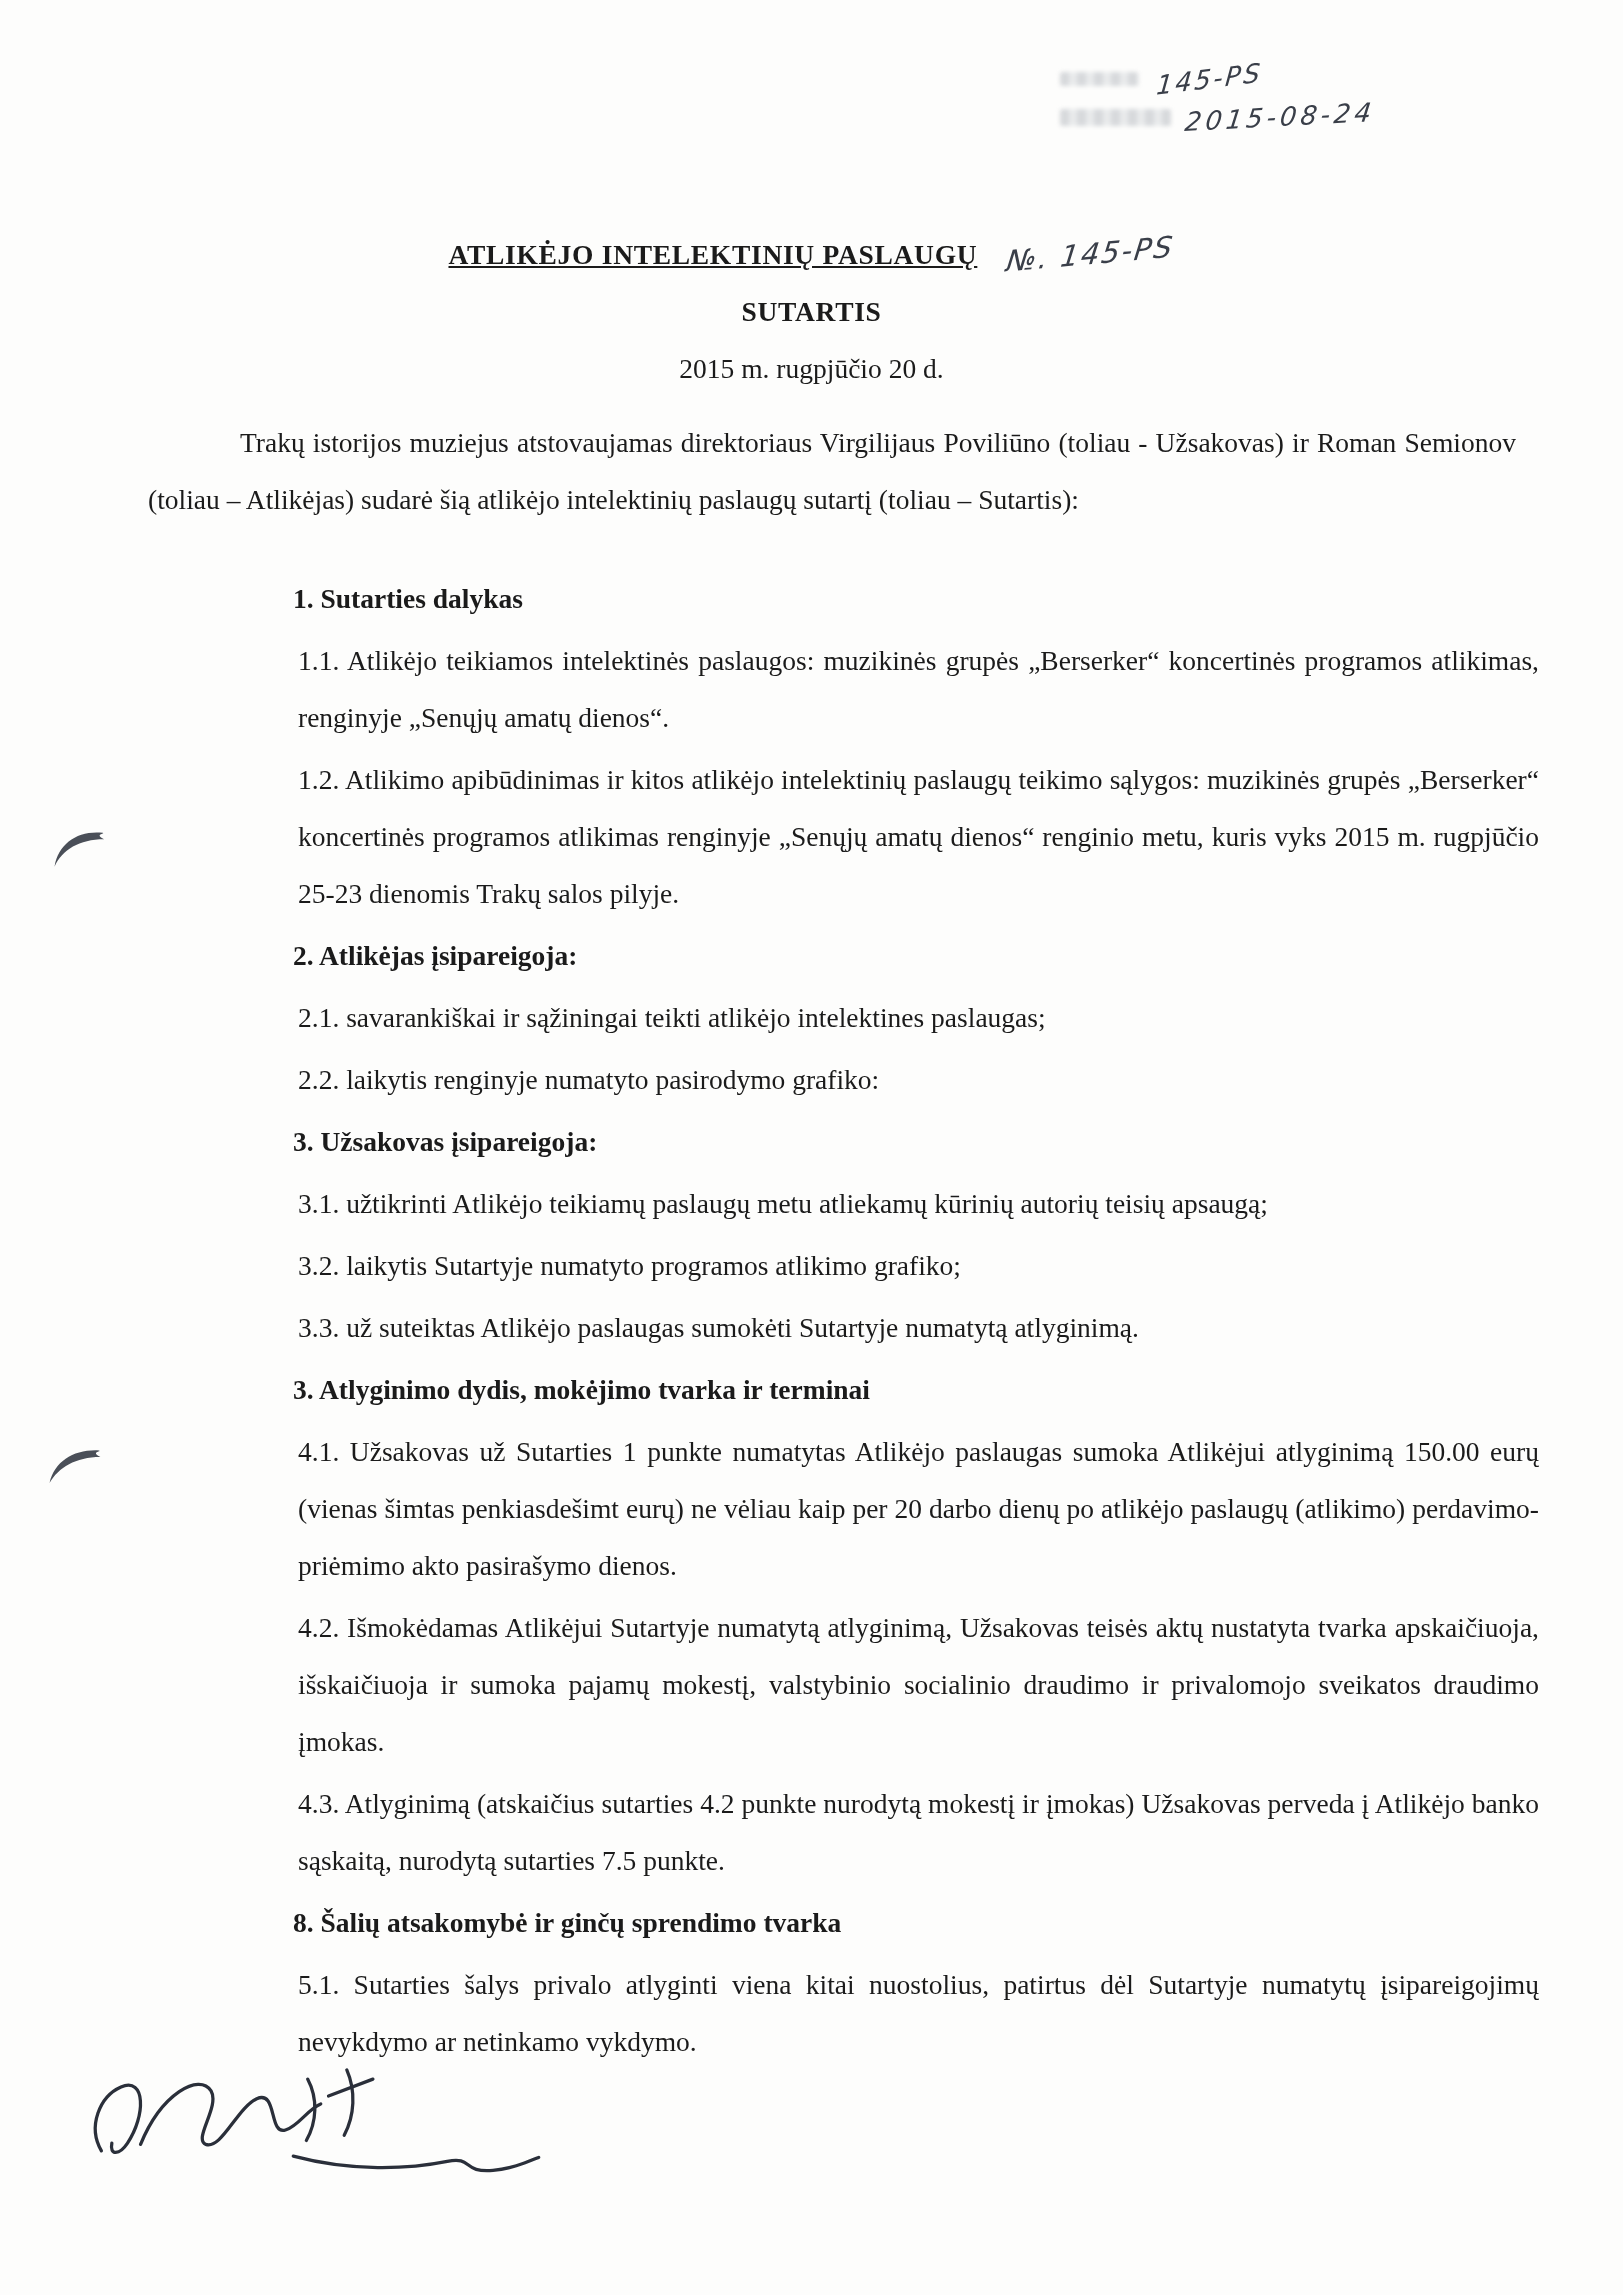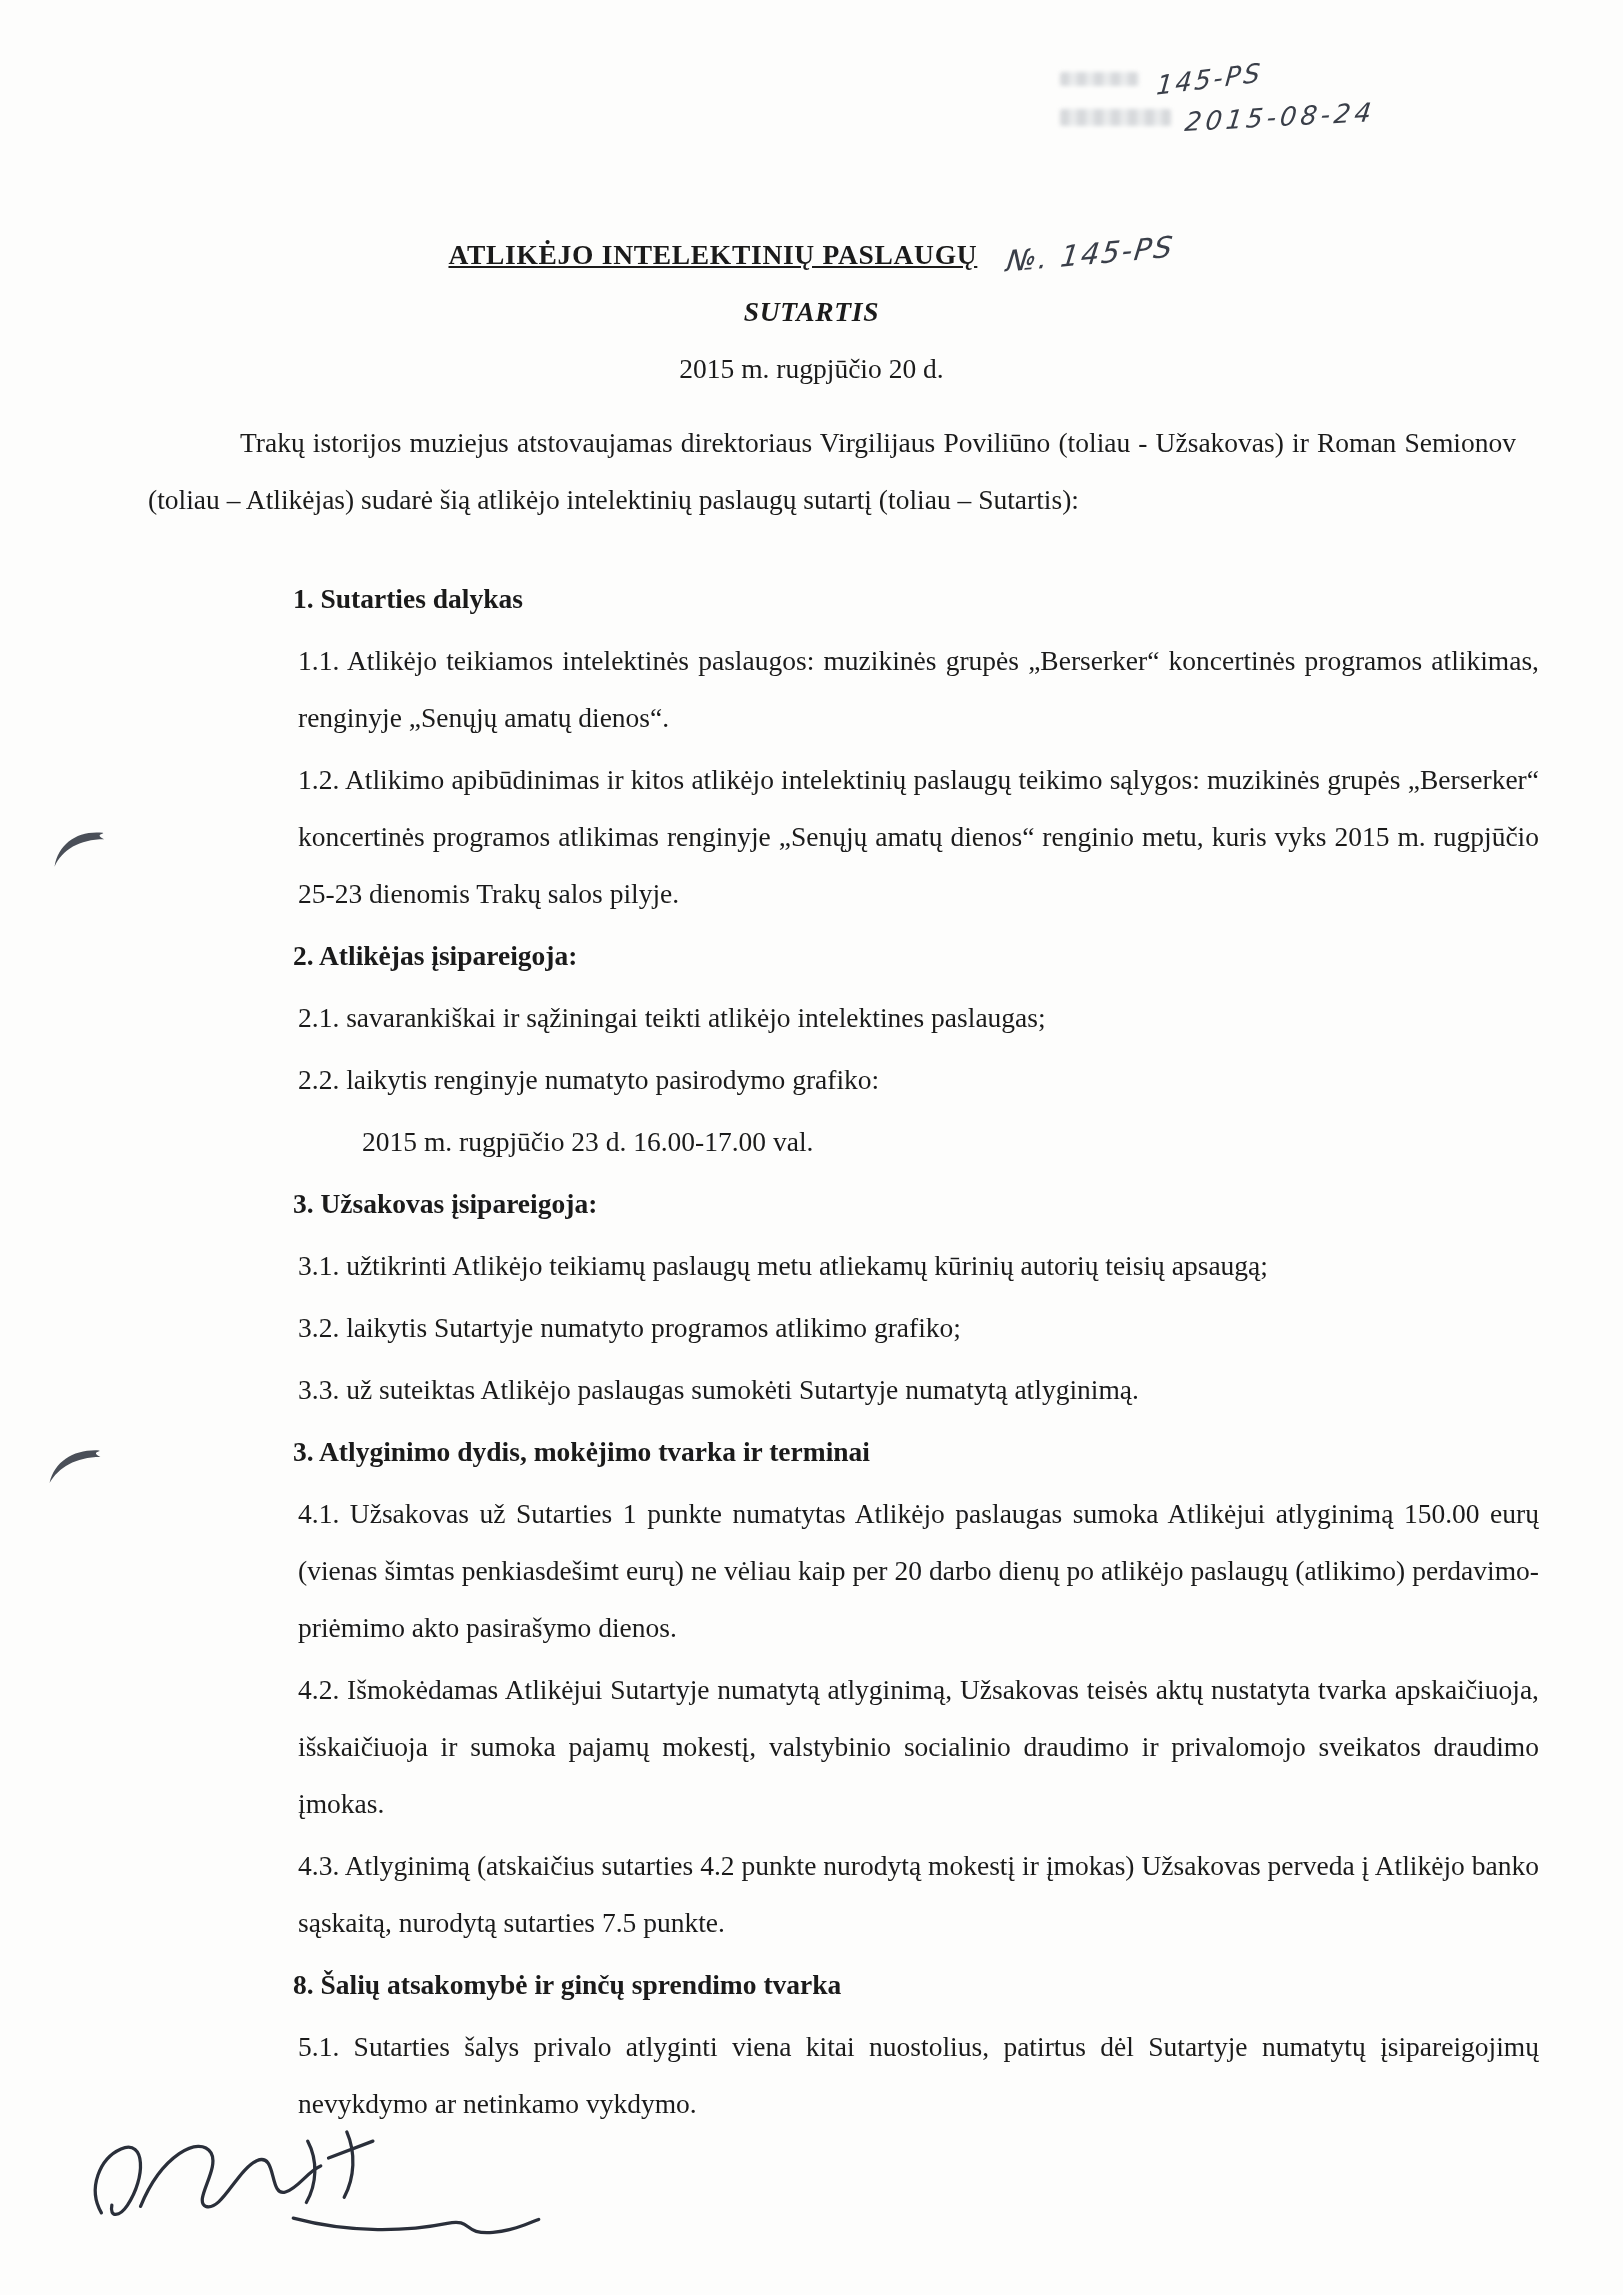--- a/index.html
+++ b/index.html
@@ -33,21 +33,21 @@
     color:#3a3f49;
   }
   .hw-reg-number { display:inline-block; font-size:26px; letter-spacing:2.6px; transform:rotate(-7deg) skewX(-12deg); }
   .hw-reg-date   { display:inline-block; font-size:26px; letter-spacing:3.9px; transform:rotate(-3deg) skewX(-10deg); }
 
   
   .title-block { padding-top:226px; text-align:center; }
   .title-line { white-space:nowrap; }
   .title-main { font-weight:bold; letter-spacing:0.7px;text-decoration:underline; }
   .title-number { display:inline-block; font-size:29px; margin-left:22px; transform:rotate(-5deg) skewX(-12deg); letter-spacing:2px; }
-  .title-sub { font-weight:bold; letter-spacing:0.7px;font-style:italic; }
+  .title-sub { font-weight:bold; letter-spacing:0.7px; }
   .date-line { }
 
   
   .intro {
     margin:17px 107px 0 148px;
     text-indent:92px;
     text-align:justify;
   }
   .body-block {
     margin:42px 79px 0 293px;
@@ -103,21 +103,20 @@
 
   <div class="body-block">
 
     <h3>1. Sutarties dalykas</h3>
     <p>1.1. Atlikėjo teikiamos intelektinės paslaugos: muzikinės grupės „Berserker“ koncertinės programos atlikimas,  renginyje „Senųjų amatų dienos“.</p>
     <p>1.2. Atlikimo apibūdinimas ir kitos atlikėjo intelektinių paslaugų teikimo sąlygos: muzikinės grupės „Berserker“ koncertinės programos atlikimas renginyje „Senųjų amatų dienos“ renginio metu, kuris vyks 2015 m. rugpjūčio 25-23 dienomis Trakų salos  pilyje.</p>
 
     <h3>2. Atlikėjas įsipareigoja:</h3>
     <p>2.1. savarankiškai ir sąžiningai teikti atlikėjo intelektines paslaugas;</p>
     <p>2.2. laikytis renginyje numatyto pasirodymo grafiko:</p>
-    <p class="schedule">2015 m. rugpjūčio 23 d. 16.00-17.00 val.</p>
 
     <h3>3. Užsakovas įsipareigoja:</h3>
     <p>3.1. užtikrinti Atlikėjo teikiamų paslaugų metu atliekamų kūrinių autorių teisių apsaugą;</p>
     <p>3.2. laikytis Sutartyje numatyto programos atlikimo grafiko;</p>
     <p>3.3. už suteiktas Atlikėjo paslaugas sumokėti Sutartyje numatytą atlyginimą.</p>
 
     <h3>3. Atlyginimo dydis, mokėjimo tvarka ir terminai</h3>
     <p>4.1. Užsakovas už Sutarties 1 punkte numatytas Atlikėjo paslaugas sumoka Atlikėjui atlyginimą 150.00 eurų  (vienas šimtas penkiasdešimt  eurų) ne vėliau kaip per 20 darbo  dienų po atlikėjo paslaugų (atlikimo) perdavimo-priėmimo akto pasirašymo dienos.</p>
     <p>4.2. Išmokėdamas Atlikėjui Sutartyje numatytą atlyginimą, Užsakovas teisės aktų nustatyta tvarka apskaičiuoja, išskaičiuoja ir sumoka pajamų mokestį, valstybinio socialinio draudimo ir privalomojo sveikatos draudimo įmokas.</p>
     <p>4.3. Atlyginimą (atskaičius sutarties 4.2 punkte nurodytą mokestį ir įmokas) Užsakovas perveda į Atlikėjo banko sąskaitą, nurodytą sutarties 7.5 punkte.</p>

